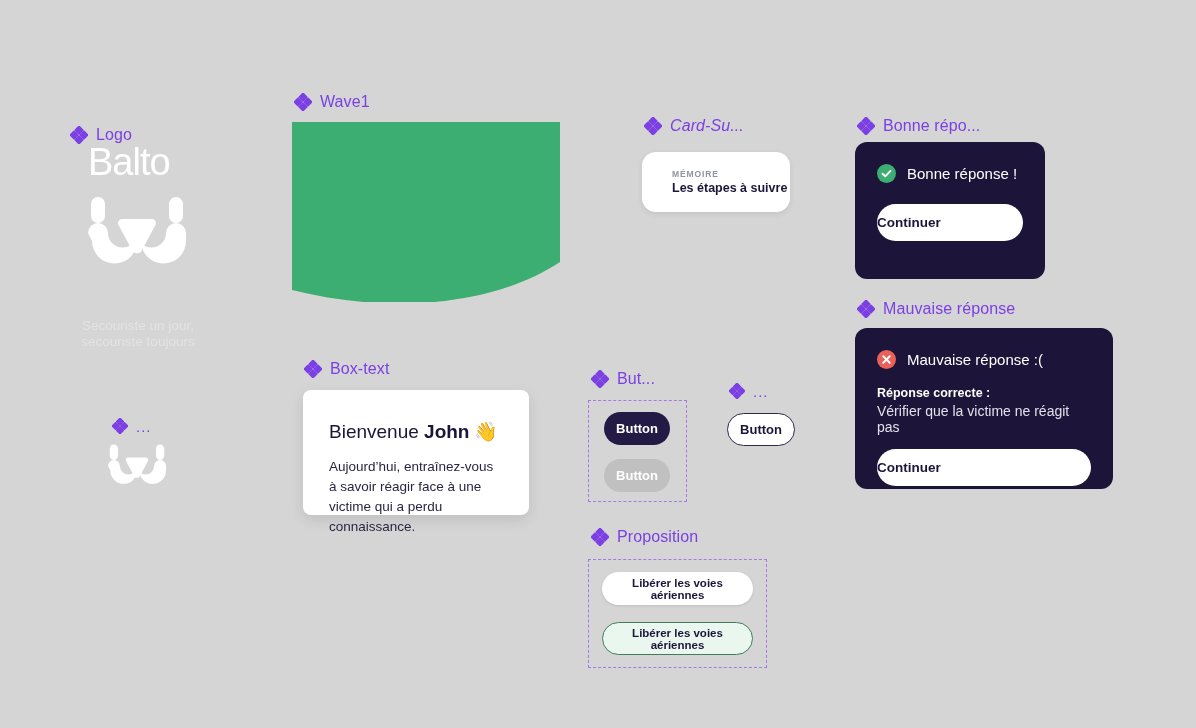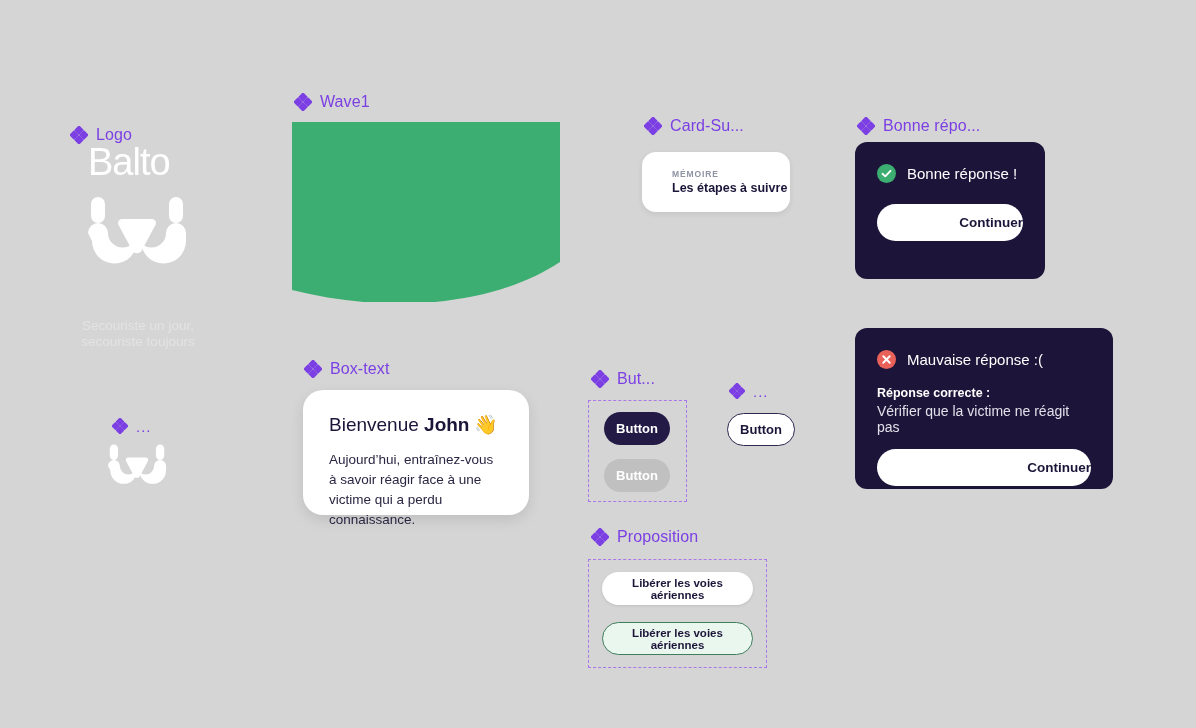--- a/index.html
+++ b/index.html
@@ -123,30 +123,30 @@
     width: 100%;
     background: #ffffff;
     color: #1c1539;
     border: none;
     border-radius: 999px;
     font-family: inherit;
     font-size: 13.5px;
     font-weight: 700;
     padding: 11px 0;
     cursor: pointer;
-    text-align: right;
+    text-align: left;
   }
 
   
   .box-text {
     background: #ffffff;
-    border-radius: 20px;
+    border-radius: 8px;
     box-shadow: 0 5px 14px rgba(0,0,0,.10);
     box-sizing: border-box;
-    padding: 24px 26px;
+    padding: 31px 26px;
   }
   .bt-title {
     font-size: 19px;
     color: #1c1539;
     font-weight: 400;
     line-height: 1.2;
   }
   .bt-title b { font-weight: 700; }
   .bt-body {
     margin-top: 13px;
@@ -256,21 +256,21 @@
     </svg>
     <span class="lbl-text">Wave1</span>
   </div>
 
   <div class="node" style="left:292px; top:122px;">
     <svg class="wave-shape" width="268" height="180" viewBox="0 0 268 180">
       <path d="M0 0 H268 V140 C200 185 95 192 0 168 Z" fill="#3dae71"></path>
     </svg>
   </div>
 
-  <div class="node comp-label" style="left:644px; top:117px;">
+  <div class="node comp-label" style="left:644px; top:117px;font-style:italic;">
     <svg class="diamond-icon" width="18" height="18" viewBox="0 0 18 18">
       <g fill="#7b3fe4">
         <rect x="5.5" y="0.6" width="7" height="7" rx="1" transform="rotate(45 9 4.1)"></rect>
         <rect x="0.6" y="5.5" width="7" height="7" rx="1" transform="rotate(45 4.1 9)"></rect>
         <rect x="10.4" y="5.5" width="7" height="7" rx="1" transform="rotate(45 13.9 9)"></rect>
         <rect x="5.5" y="10.4" width="7" height="7" rx="1" transform="rotate(45 9 13.9)"></rect>
       </g>
     </svg>
     <span class="lbl-text">Card-Su...</span>
   </div>
@@ -308,20 +308,31 @@
     <div class="fb-head">
       <svg width="19" height="19" viewBox="0 0 20 20">
         <circle cx="10" cy="10" r="10" fill="#3dae71"></circle>
         <path d="M5.8 10.3 L8.7 13 L14.2 7.2" fill="none" stroke="#ffffff" stroke-width="2" stroke-linecap="round" stroke-linejoin="round"></path>
       </svg>
       <span class="fb-head-text">Bonne réponse !</span>
     </div>
     <button class="fb-btn" style="margin-top:21px;">Continuer</button>
   </div>
 
+  <div class="node comp-label" style="left:857px; top:300px;">
+    <svg class="diamond-icon" width="18" height="18" viewBox="0 0 18 18">
+      <g fill="#7b3fe4">
+        <rect x="5.5" y="0.6" width="7" height="7" rx="1" transform="rotate(45 9 4.1)"></rect>
+        <rect x="0.6" y="5.5" width="7" height="7" rx="1" transform="rotate(45 4.1 9)"></rect>
+        <rect x="10.4" y="5.5" width="7" height="7" rx="1" transform="rotate(45 13.9 9)"></rect>
+        <rect x="5.5" y="10.4" width="7" height="7" rx="1" transform="rotate(45 9 13.9)"></rect>
+      </g>
+    </svg>
+    <span class="lbl-text">Mauvaise réponse</span>
+  </div>
 
   <div class="node fb-card" style="left:855px; top:328px; width:258px; height:161px;">
     <div class="fb-head">
       <svg width="19" height="19" viewBox="0 0 20 20">
         <circle cx="10" cy="10" r="10" fill="#e8625a"></circle>
         <path d="M6.6 6.6 L13.4 13.4 M13.4 6.6 L6.6 13.4" fill="none" stroke="#ffffff" stroke-width="2" stroke-linecap="round"></path>
       </svg>
       <span class="fb-head-text">Mauvaise réponse :(</span>
     </div>
     <div class="fb-sub-title">Réponse correcte :</div>

